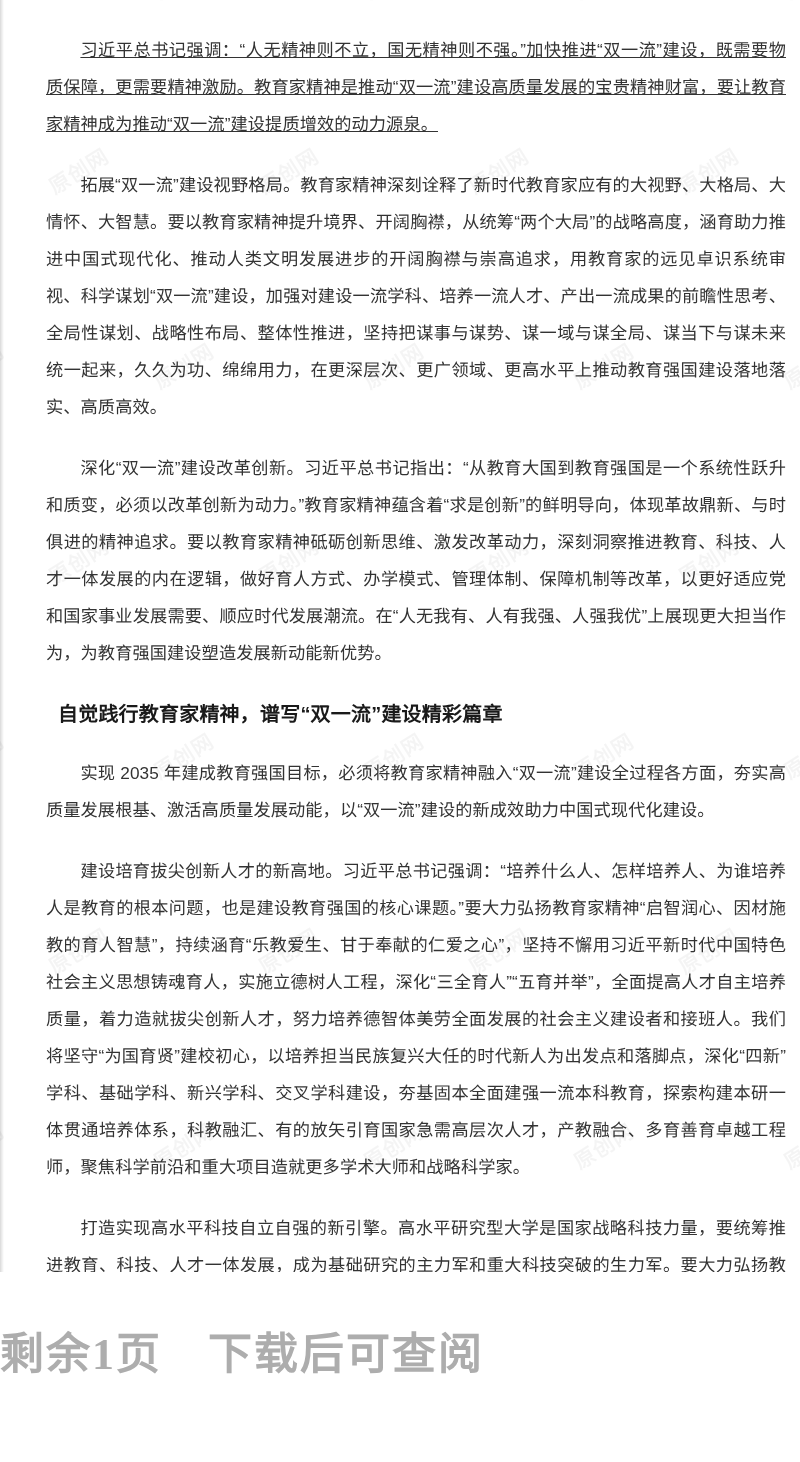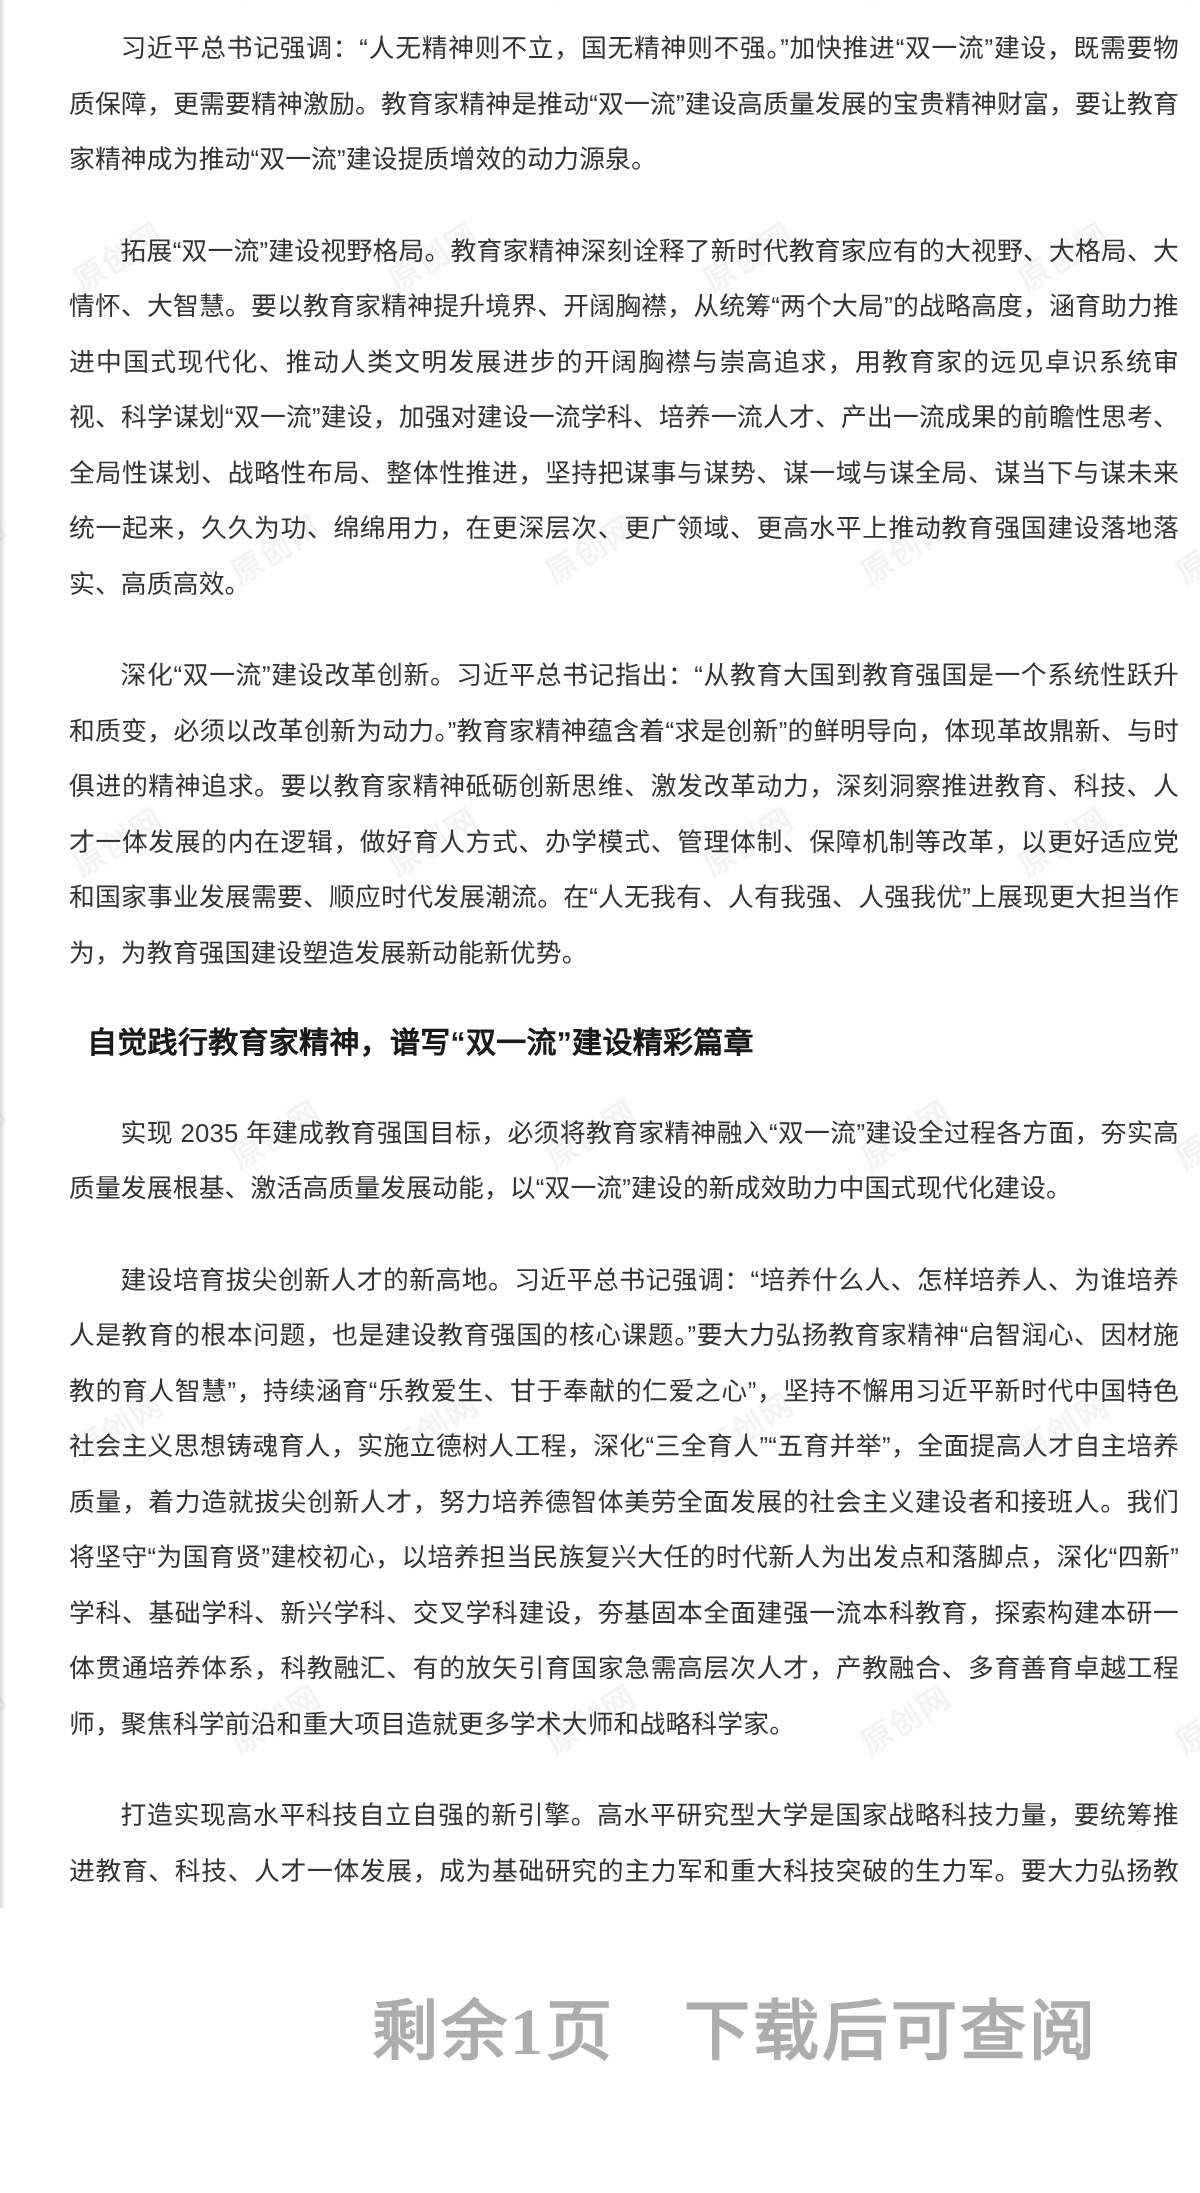--- a/index.html
+++ b/index.html
@@ -80,33 +80,34 @@
     padding: 0;
     font-size: 20px;
     line-height: 37px;
     font-weight: 700;
     color: #1a1a1a;
     text-indent: 0.6em;
     letter-spacing: 0.2px;
   }
 
   .first-para {
-    padding-top: 14px;
+    padding-top: 32px;
+    text-decoration: underline;
   }
 
   .truncated-para {
     margin-bottom: 0;
   }
 
   .download-overlay {
     position: absolute;
     left: 0;
     top: 1318px;
     width: 732px;
-    text-align: right;
+    text-align: left;
     z-index: 3;
     pointer-events: auto;
   }
   .download-overlay .dl-text {
     display: inline-block;
     font-family: "Liberation Serif", "DejaVu Serif", serif;
     font-size: 44px;
     font-weight: 700;
     color: #adadad;
     letter-spacing: 2px;

